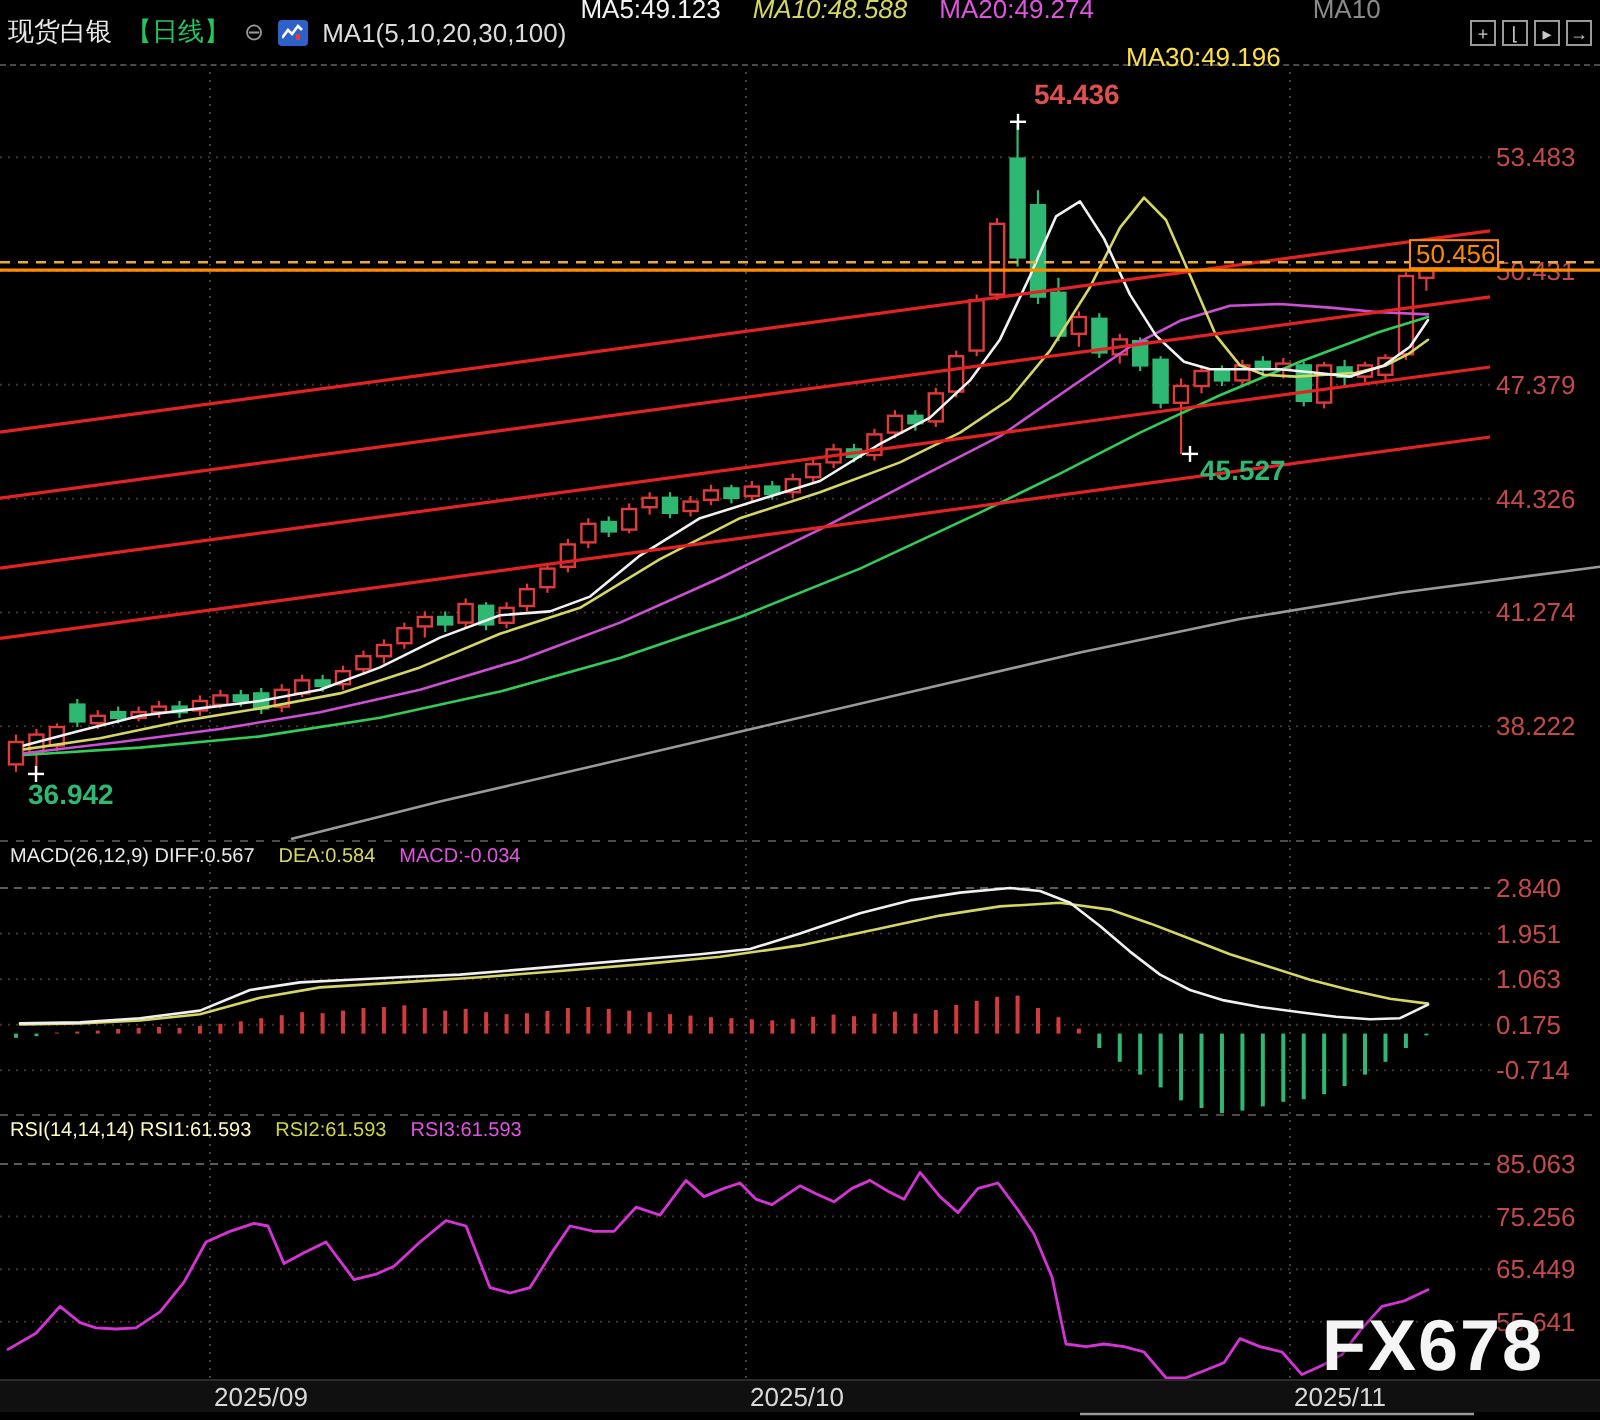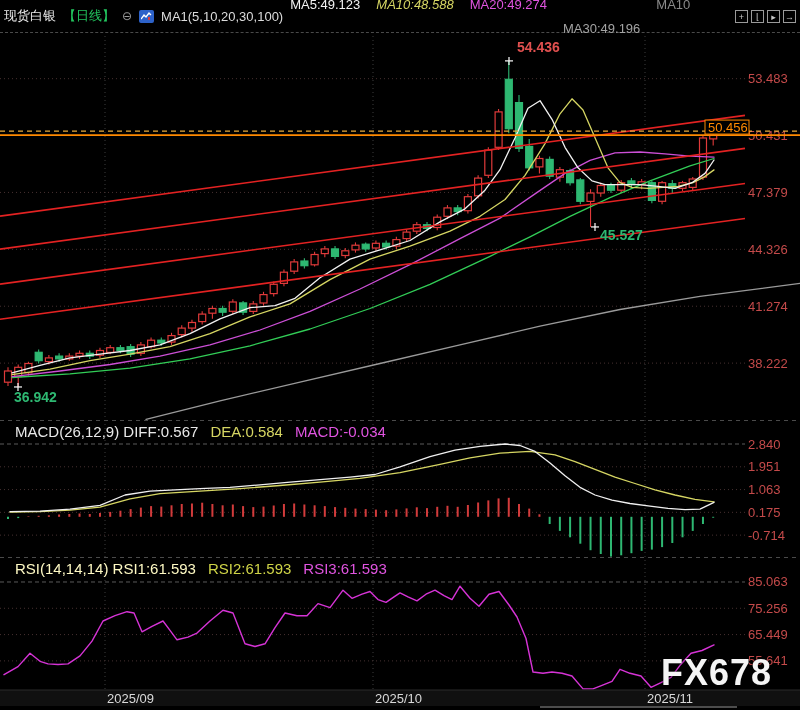--- a/index.html
+++ b/index.html
@@ -10,21 +10,21 @@
        border-bottom:1px dashed #4a4a4a;white-space:nowrap;}
   .t1{color:#e8e8e8;} .t2{color:#22c55e;} .t3{color:#9a9a9a;font-size:12px;}
   .t4{color:#dcdcdc;}
   .kicon{width:15px;height:13px;background:#2d62c9;border-radius:2px;display:inline-flex;
          align-items:center;justify-content:center;}
   #maItems{display:inline-flex;gap:16px;}
   .hicons{margin-left:auto;display:inline-flex;gap:3px;}
   .hicons .ibox{width:13px;height:13px;border:1px solid #9a9a9a;color:#c8c8c8;font-size:9px;
         line-height:12px;text-align:center;box-sizing:border-box;cursor:pointer;}
   #chartRoot{position:absolute;top:0;left:0;width:712px;height:710px;z-index:1;}
-  .prow{position:absolute;left:15px;display:flex;gap:12px;font-size:15px;z-index:2;white-space:nowrap;}
+  .prow{position:absolute;left:5px;display:flex;gap:12px;font-size:10px;z-index:2;white-space:nowrap;}
   .wm{position:absolute;left:661px;top:652px;z-index:2;color:#f5f5f5;font-weight:bold;
       font-size:36px;letter-spacing:1px;text-shadow:0 0 3px #000;}
 </style>
 </head>
 <body>
 
 <div class="screen">
   <div class="hdr">
     <span class="t1">现货白银</span>
     <span class="t2">【日线】</span>
@@ -33,21 +33,21 @@
       <svg width="11" height="9" viewBox="0 0 11 9">
           <polyline points="0,7 3,3 5,5 8,1 10,3" fill="none" stroke="#fff" stroke-width="1.3"></polyline>
           <rect x="7" y="5" width="2" height="3" fill="#e03a3a"></rect>
         </svg>
     </span>
     <span class="t4">MA1(5,10,20,30,100)</span>
     <span id="maItems">
         <span style="color: rgb(242, 242, 242);">MA5:49.123</span>
         <span style="color: rgb(214, 214, 99); font-style: italic;">MA10:48.588</span>
         <span style="color: rgb(224, 84, 224);">MA20:49.274</span>
-        <span style="color: #a3a3a3; margin-top: 24px;">MA30:49.196</span>
+        <span style="color: #fde047; margin-top: 24px;">MA30:49.196</span>
         <span style="color: rgb(138, 138, 138);">MA10</span>
       </span>
     <div class="hicons" id="hdrIcons">
         <div class="ibox">+</div>
         <div class="ibox">⌊</div>
         <div class="ibox">▸</div>
         <div class="ibox">→</div>
       </div>
   </div>
 

